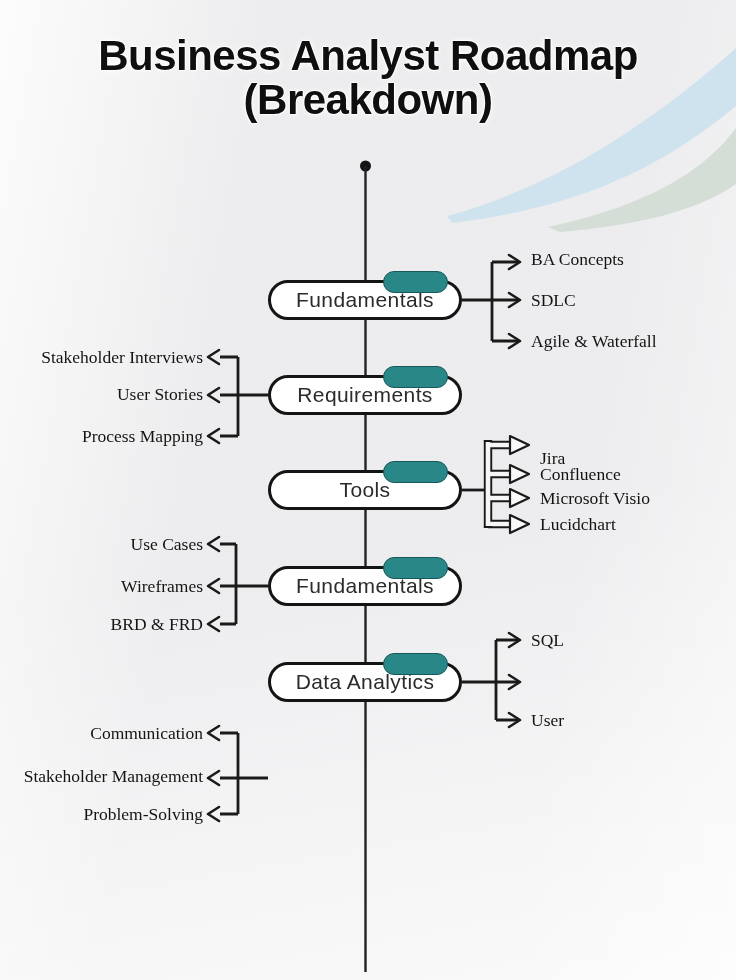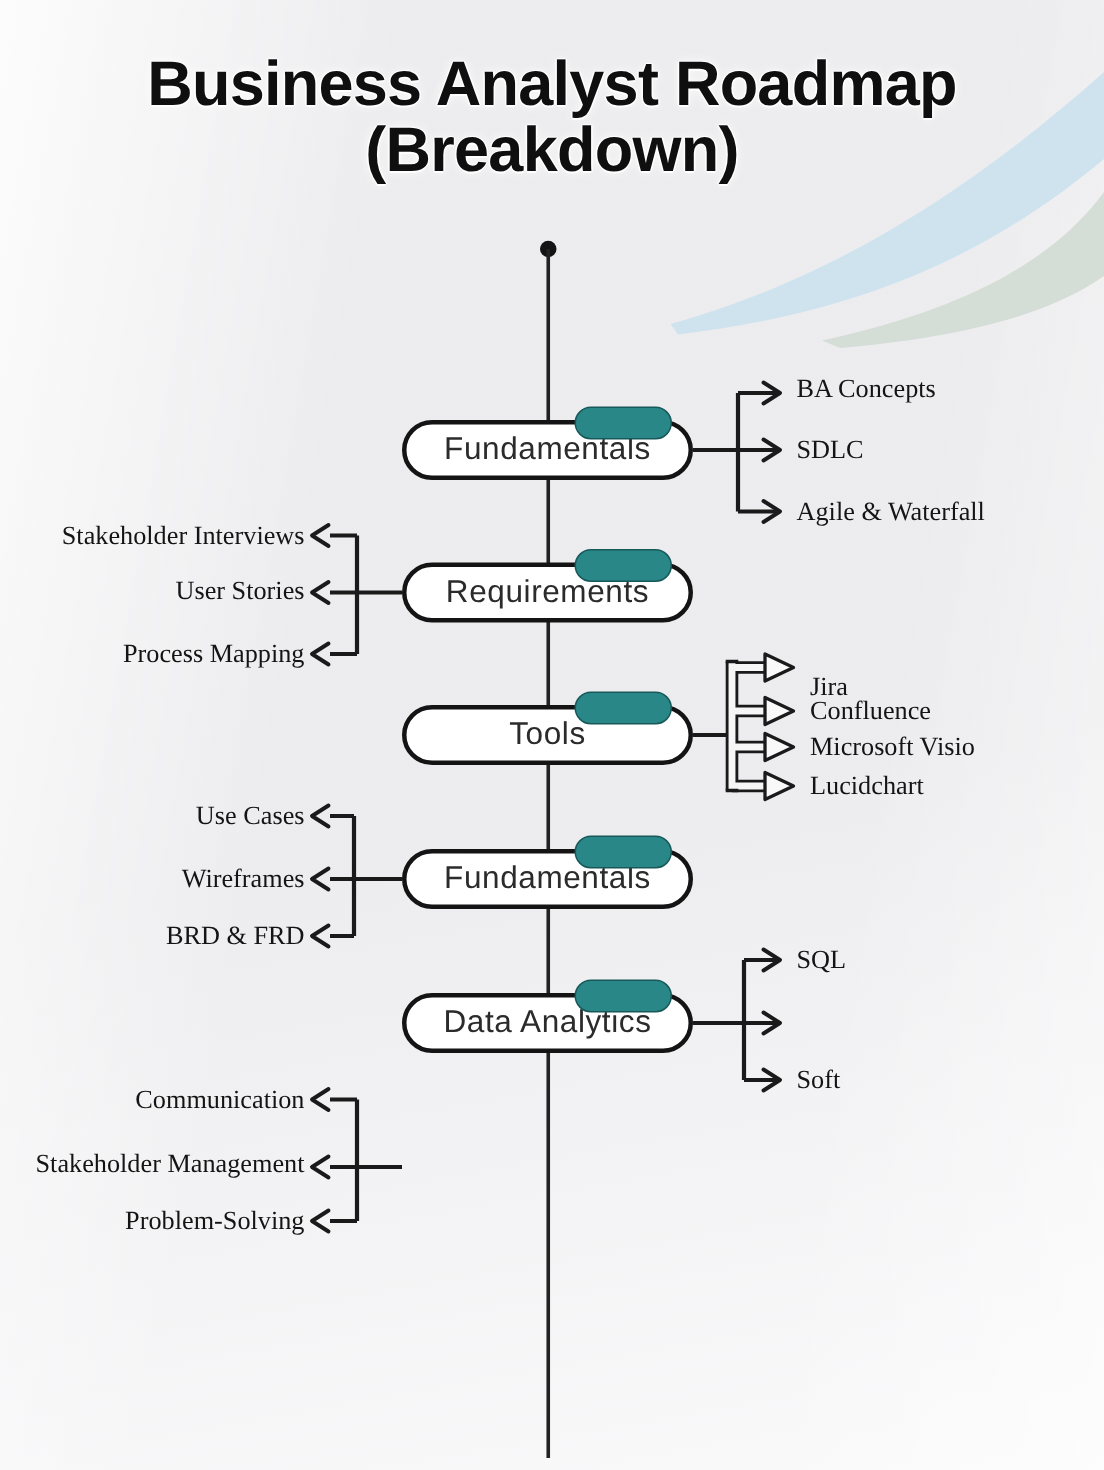--- a/index.html
+++ b/index.html
@@ -114,19 +114,19 @@
   <div class="blabel tools-side" style="top:458px">Jira</div>
   <div class="blabel tools-side" style="top:474px">Confluence</div>
   <div class="blabel tools-side" style="top:498px">Microsoft Visio</div>
   <div class="blabel tools-side" style="top:524px">Lucidchart</div>
 
   <div class="blabel left-side" style="top:544px">Use Cases</div>
   <div class="blabel left-side" style="top:586px">Wireframes</div>
   <div class="blabel left-side" style="top:624px">BRD &amp; FRD</div>
 
   <div class="blabel right-side" style="top:640px">SQL</div>
-  <div class="blabel right-side" style="top:720px">Soft</div>
+  <div class="blabel right-side" style="top:720px">User</div>
 
   <div class="blabel left-side" style="top:733px">Communication</div>
   <div class="blabel left-side" style="top:776px">Stakeholder Management</div>
   <div class="blabel left-side" style="top:814px">Problem-Solving</div>
 
 </div>
 
 </body></html>

